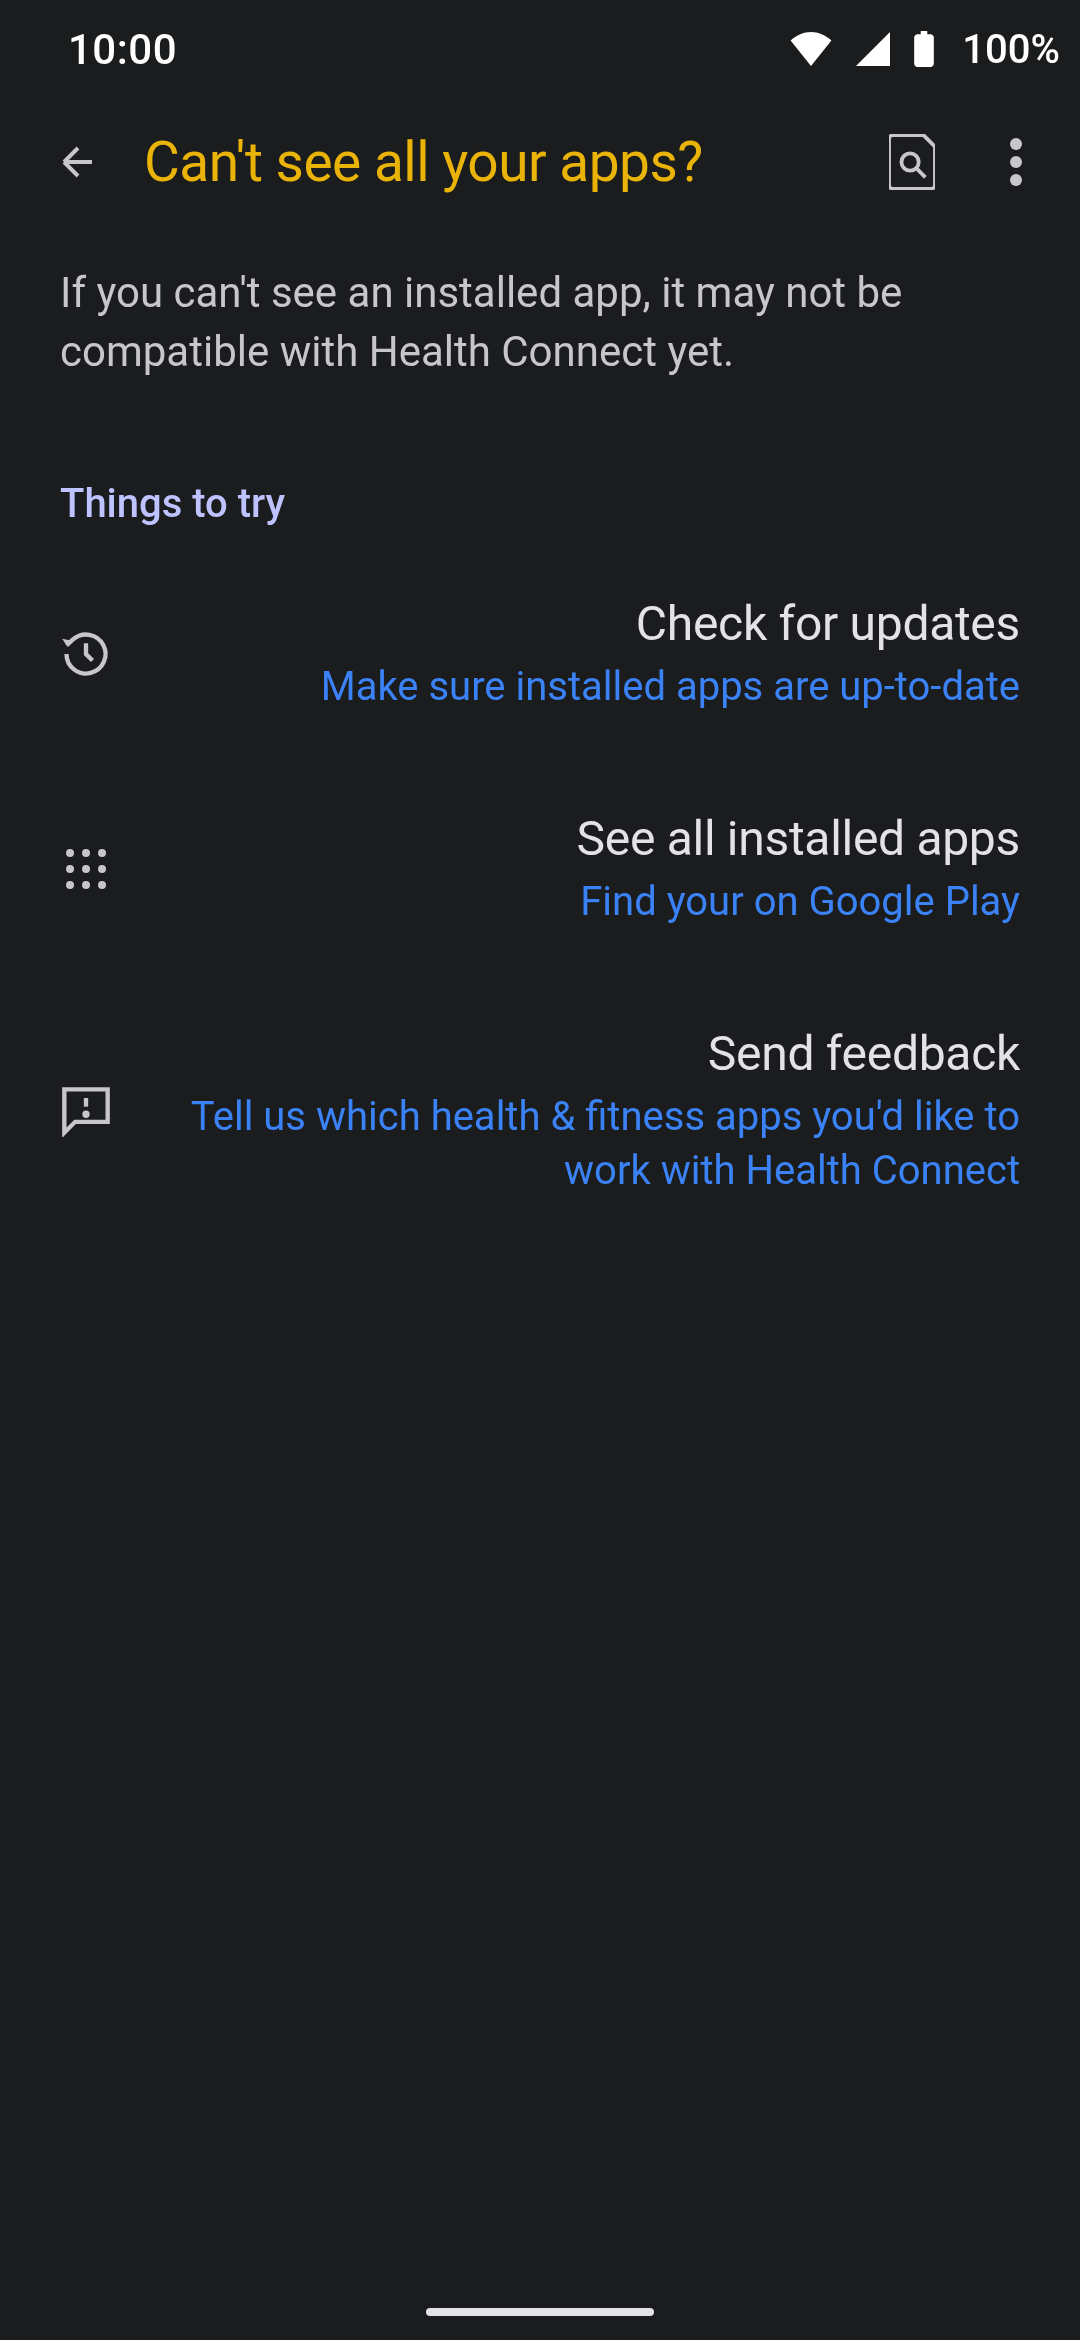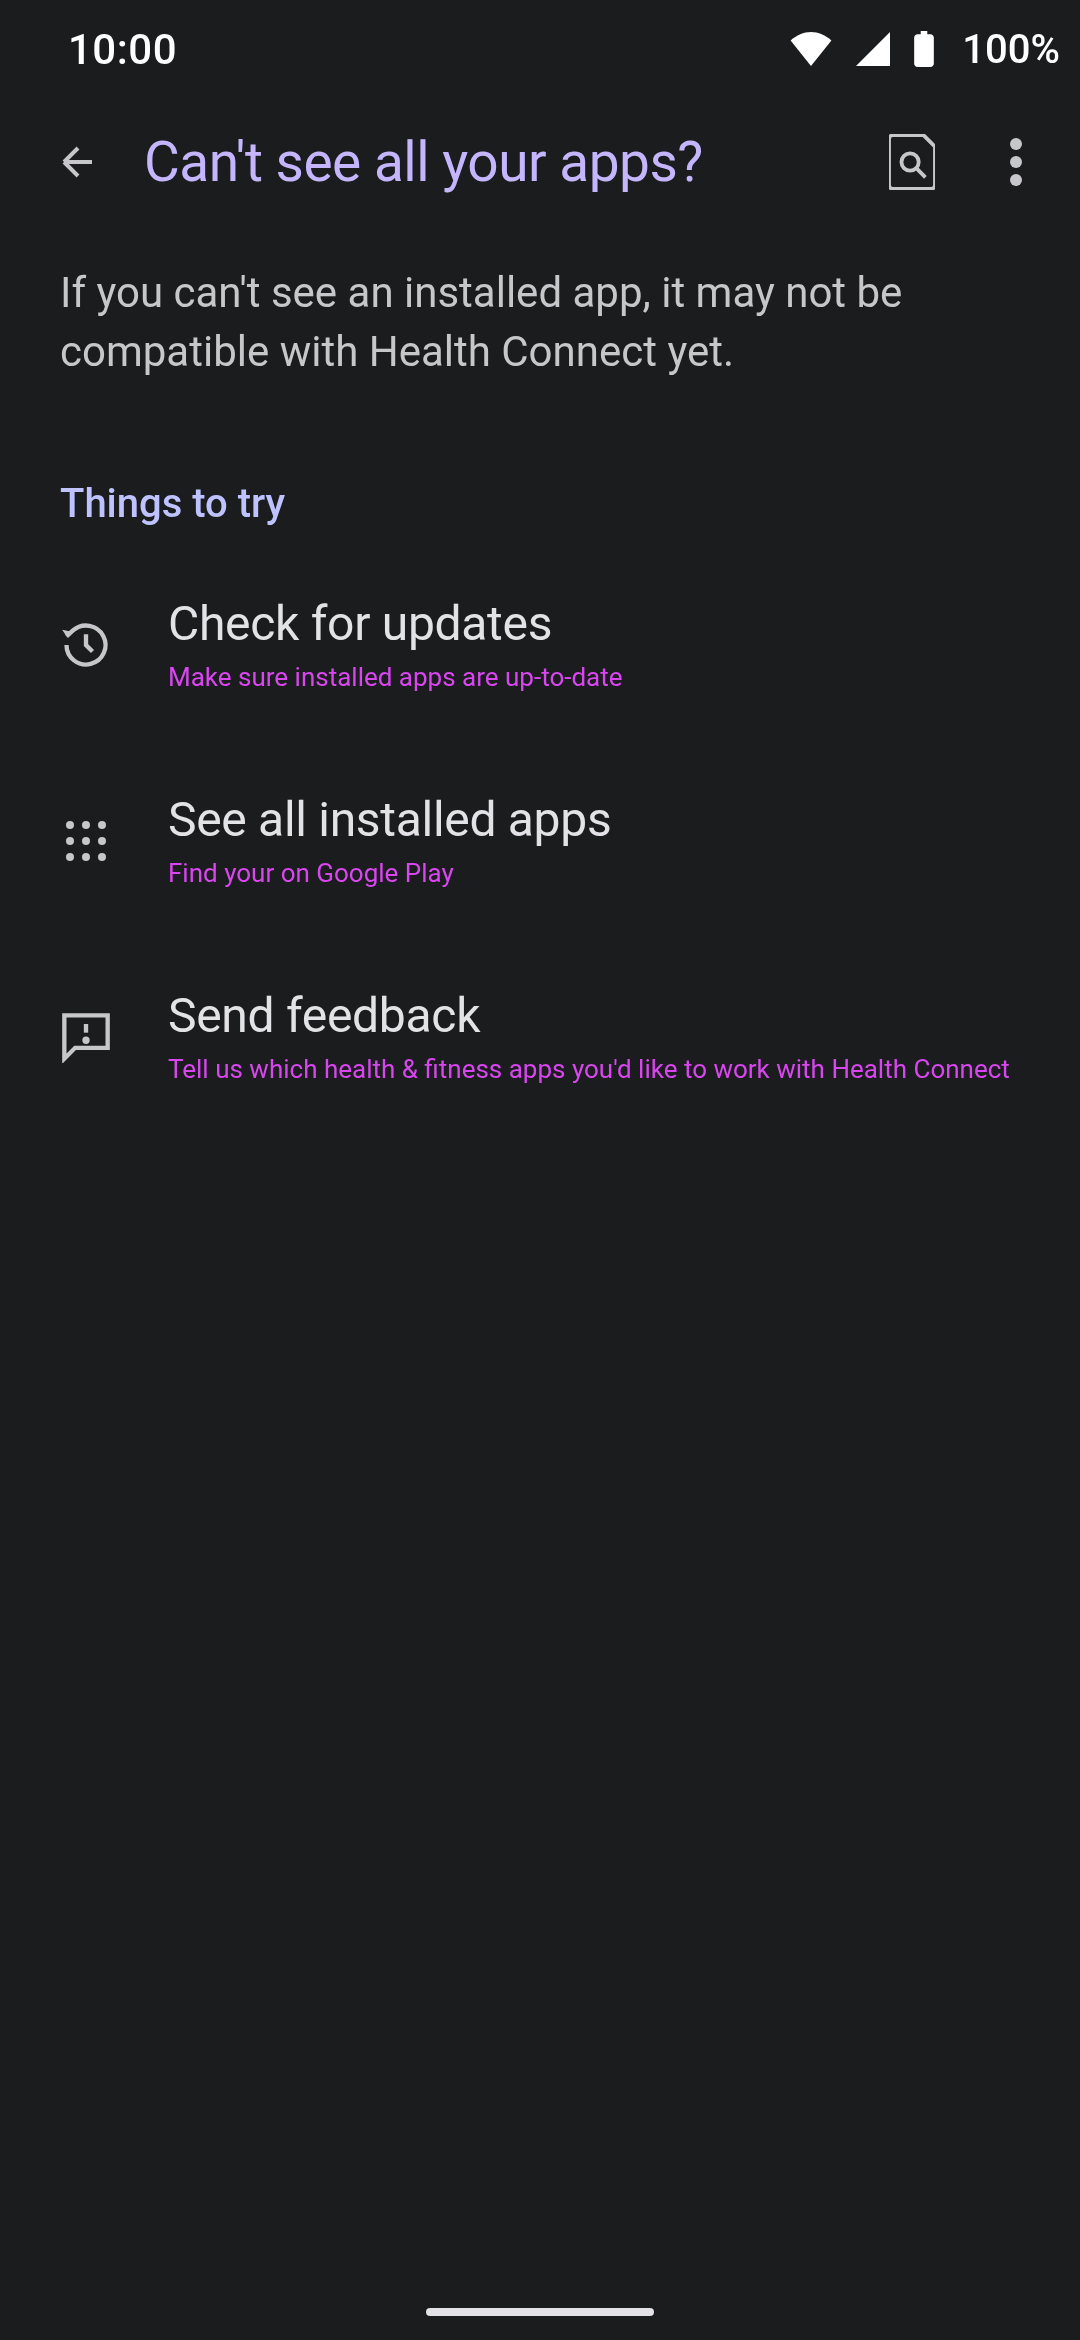--- a/index.html
+++ b/index.html
@@ -49,21 +49,21 @@
     .back-button {
       width: 60px;
       height: 60px;
       display: flex;
       align-items: center;
       justify-content: center;
     }
     .app-title {
       font-size: 55px;
       font-weight: 400;
-      color: #c4b5fd;
+      color: #eab308;
       flex: 1;
       letter-spacing: -0.5px;
     }
     .app-bar-actions {
       display: flex;
       align-items: center;
       gap: 48px;
     }
     .icon-button {
       width: 56px;
@@ -94,32 +94,33 @@
     .list-item-icon {
       width: 52px;
       height: 52px;
       display: flex;
       align-items: center;
       justify-content: center;
       flex-shrink: 0;
     }
     .list-item-content {
       flex: 1;
+      text-align: right;
     }
     .list-item-title {
       font-size: 48px;
       font-weight: 400;
       color: #e3e2e6;
       margin-bottom: 8px;
       letter-spacing: -0.3px;
     }
     .list-item-subtitle {
-      font-size: 26px;
-      font-weight: 400;
-      color: #d946ef;
+      font-size: 40px;
+      font-weight: 400;
+      color: #3b82f6;
       line-height: 1.35;
     }
     .gesture-bar {
       position: absolute;
       bottom: 24px;
       left: 50%;
       transform: translateX(-50%);
       width: 228px;
       height: 8px;
       background-color: #e3e2e6;

